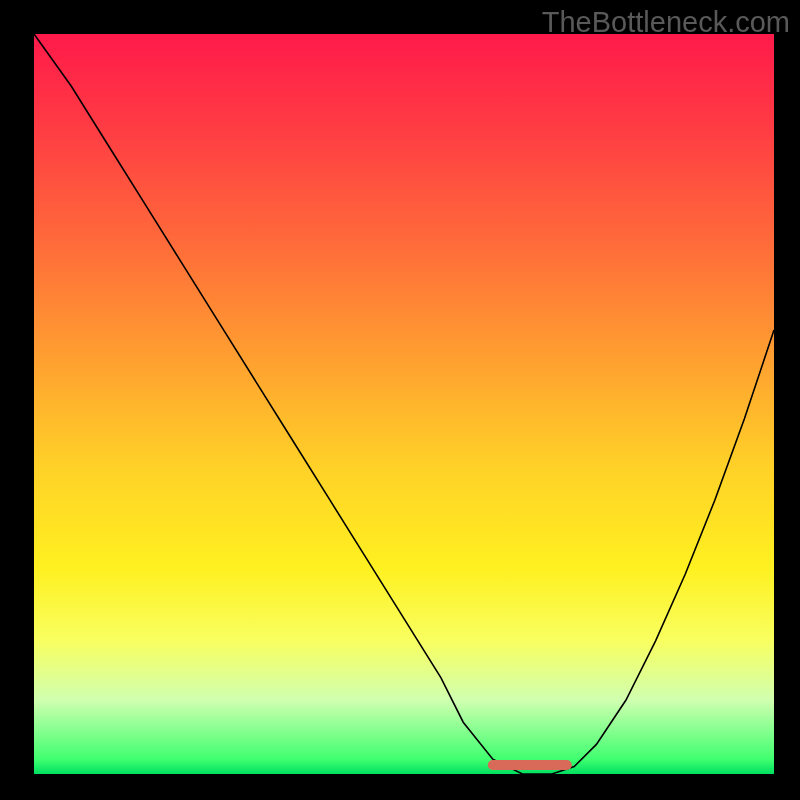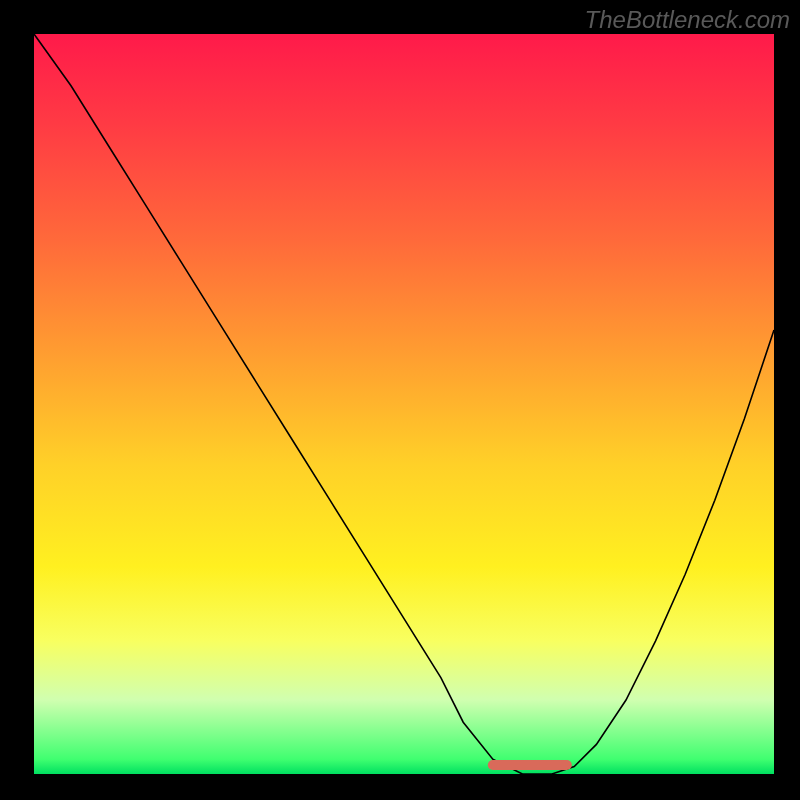--- a/index.html
+++ b/index.html
@@ -9,24 +9,23 @@
     height: 800px;
     background: #000;
     position: relative;
     font-family: Arial, sans-serif;
   }
   .watermark {
     position: absolute;
     top: 6px;
     right: 10px;
     color: #595959;
-    font-size: 24px;
+    font-size: 29px;
     font-weight: 500;
     z-index: 10;
-    font-style: italic;
   }
   .plot-area {
     position: absolute;
     left: 34px;
     top: 34px;
     width: 740px;
     height: 740px;
     background: linear-gradient(to bottom,
       #ff1a4a 0%,
       #ff3a44 12%,

